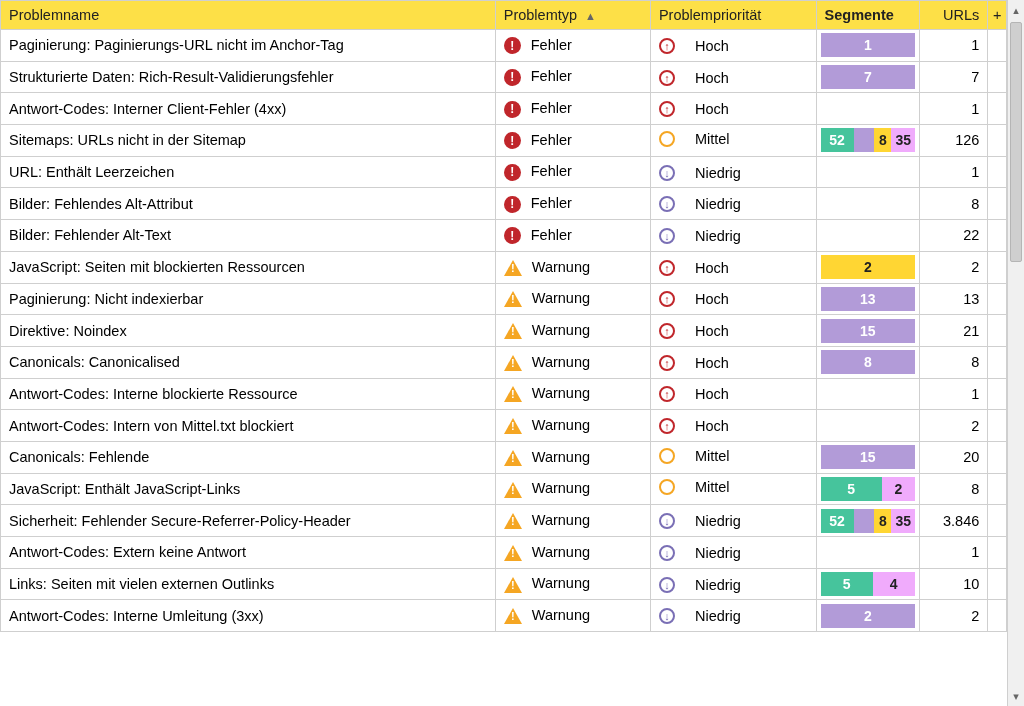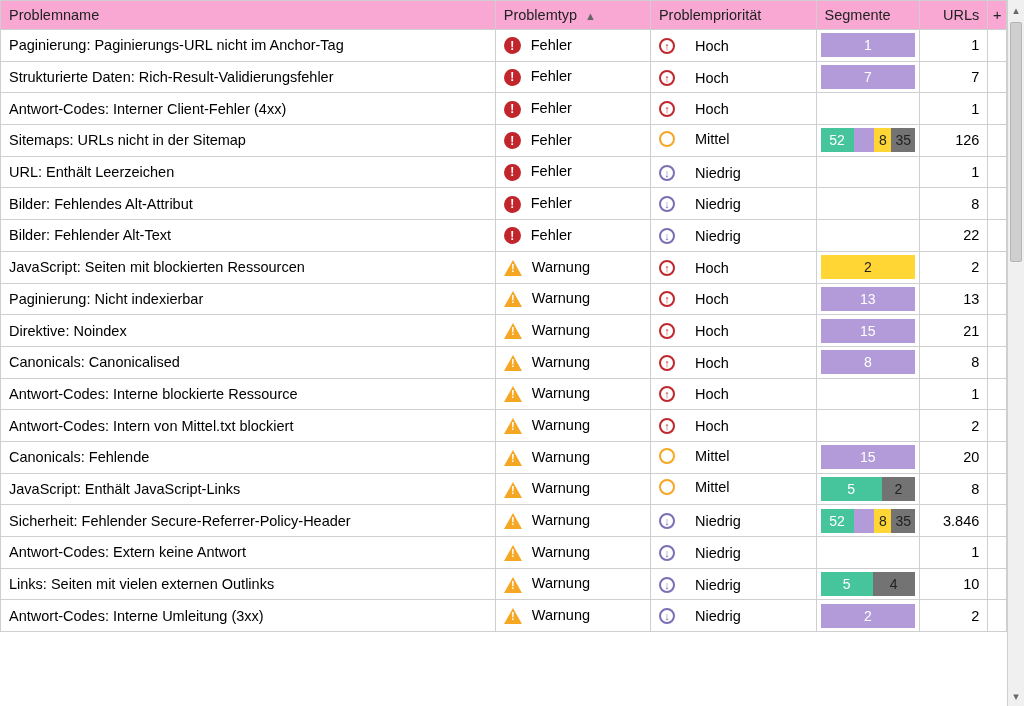--- a/index.html
+++ b/index.html
@@ -31,33 +31,33 @@
     border: 1px solid #cfcfcf;
     padding: 0 8px;
     height: 31.7px;
     text-align: left;
     vertical-align: middle;
     white-space: nowrap;
     overflow: hidden;
     text-overflow: ellipsis;
   }
   thead th {
-    background: #f9a8d4;
+    background: #fde047;
     font-weight: normal;
     color: #222;
     height: 29px;
     position: relative;
   }
   thead th.plus { text-align:center; padding:0; }
   .sort-glyph { color:#666; font-size:11px; margin-left:4px; }
 
   .col-name { width: 478px; }
   .col-type { width: 150px; }
   .col-prio { width: 160px; }
-  .col-seg  { width: 100px; }
+  .col-seg  { width: 100px; font-weight: bold; }
   .col-urls { width: 66px; text-align: right; }
   .col-plus { width: 18px; }
 
   td.col-urls { text-align: right; font-variant-numeric: tabular-nums; }
   td.col-seg { padding: 3px 4px; }
 
   .icon { display:inline-block; vertical-align:middle; margin-right:6px; }
   .icon-error {
     width:17px; height:17px; border-radius:50%;
     background:#c0262b; color:#fff; font-weight:bold;
@@ -94,21 +94,21 @@
   }
   .seg {
     display:flex; align-items:center; justify-content:center;
     color:#fff; font-size:14px;
     min-width:14px;
   }
   .seg.dark { color:#222; }
   .c-purple { background:#b29bd8; }
   .c-green  { background:#46c49c; }
   .c-yellow { background:#ffd633; }
-  .c-blue   { background:#737373; }
+  .c-blue   { background:#f0abfc; }
 </style>
 </head>
 <body>
 
 <div class="wrap">
   <div class="table-area">
     <table>
       <colgroup>
         <col class="col-name">
           <col class="col-type">

